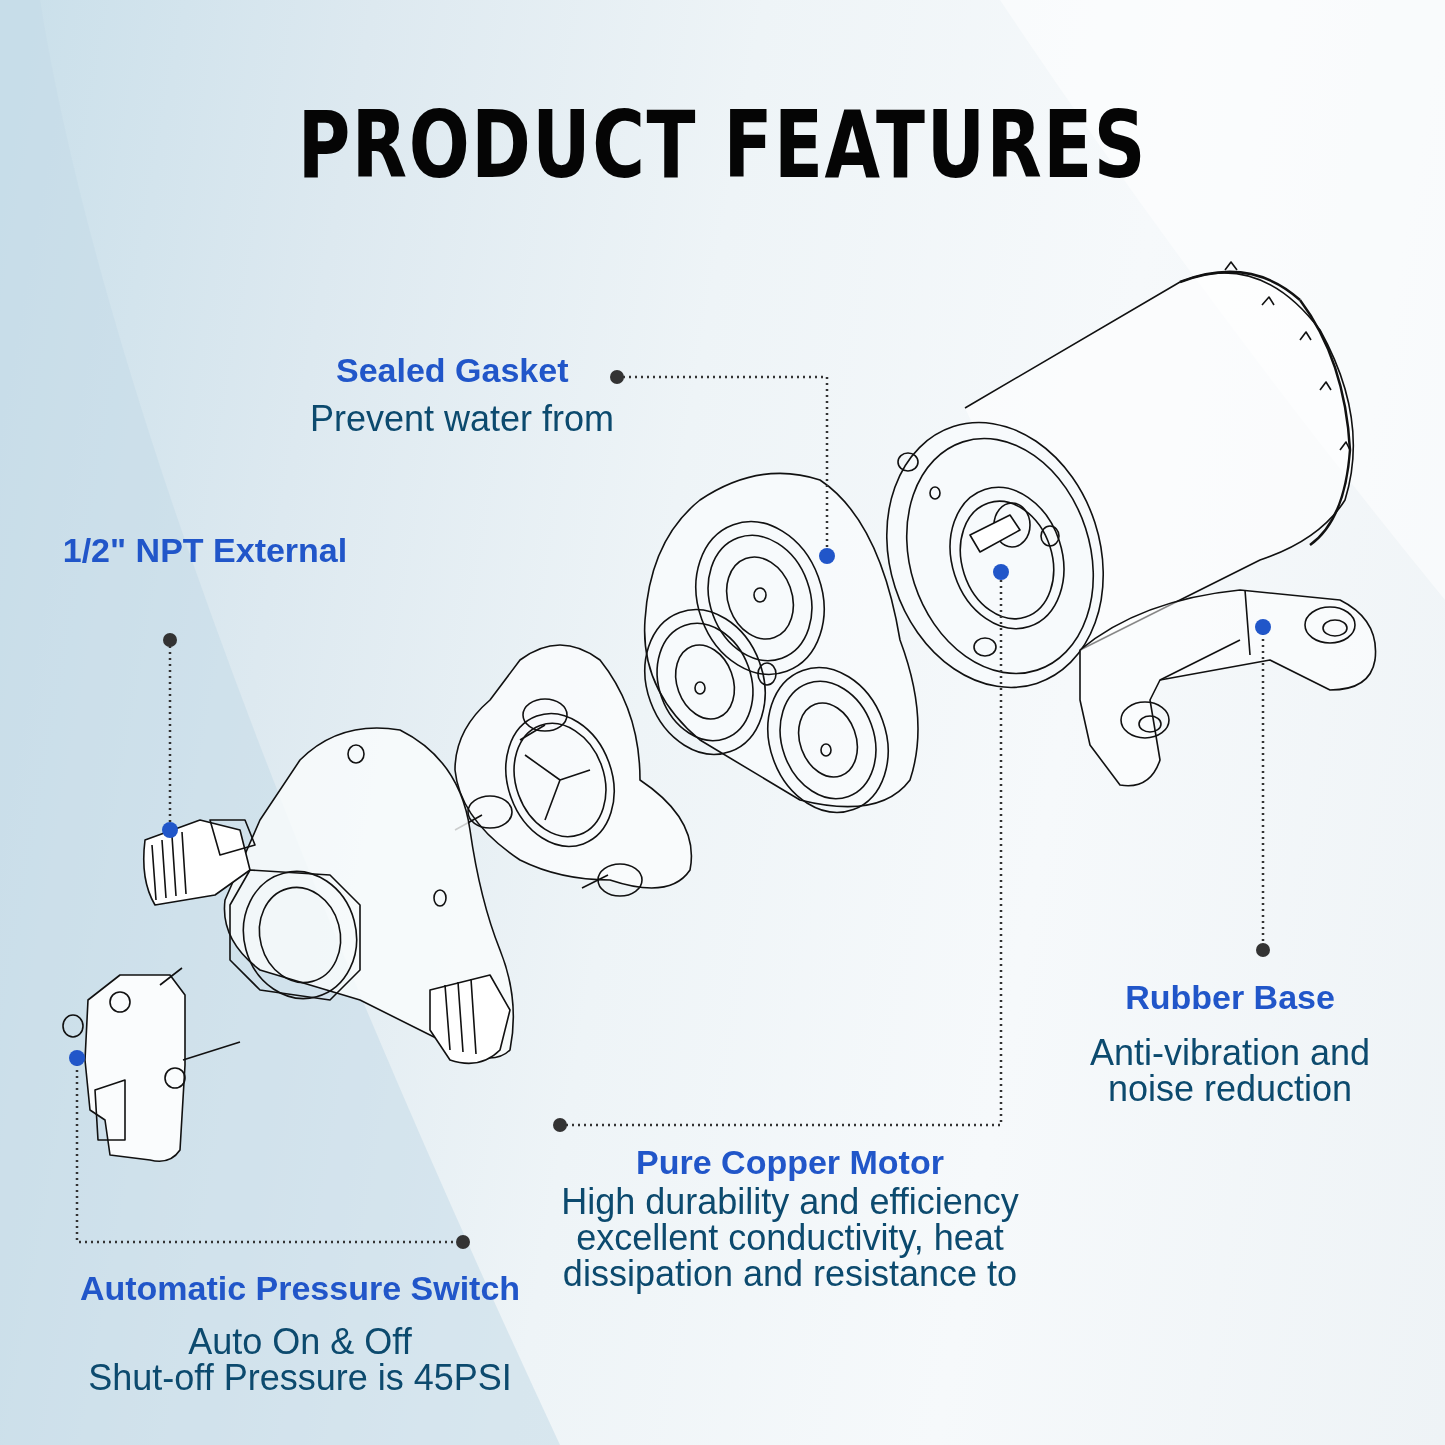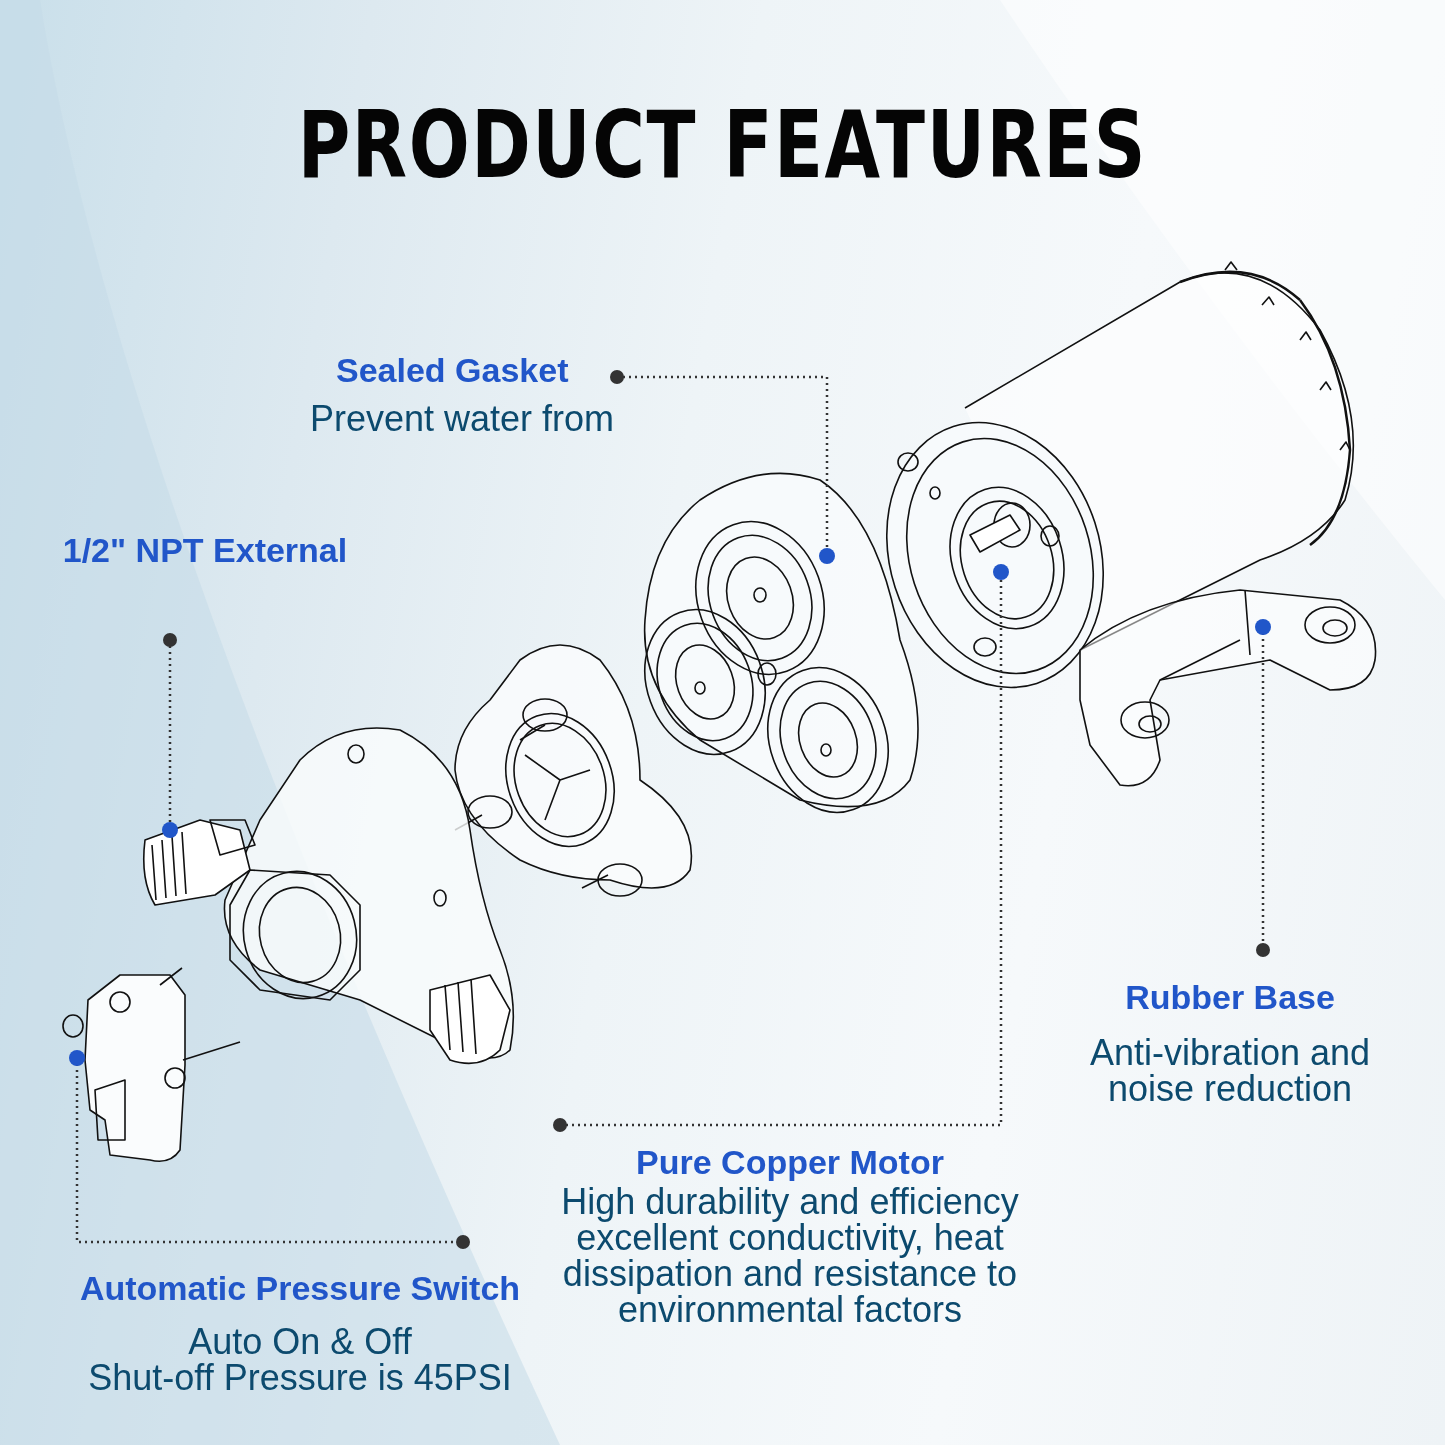--- a/index.html
+++ b/index.html
@@ -146,20 +146,19 @@
   <div class="head" style="margin-bottom:16px;">Rubber Base</div>
   <div class="desc">Anti-vibration and</div>
   <div class="desc">noise reduction</div>
 </div>
 
 <div class="label" style="left:560px; top:1140px; width:460px;">
   <div class="head" style="">Pure Copper Motor</div>
   <div class="desc">High durability and efficiency</div>
   <div class="desc">excellent conductivity, heat</div>
   <div class="desc">dissipation and resistance to</div>
-  <div class="desc">environmental factors</div>
 </div>
 
 <div class="label" style="left:50px; top:1266px; width:500px;text-align:center;">
   <div class="head" style="margin-bottom:14px;">Automatic Pressure Switch</div>
   <div class="desc">Auto On &amp; Off</div>
   <div class="desc">Shut-off Pressure is 45PSI</div>
 </div>
 
 </body></html>

